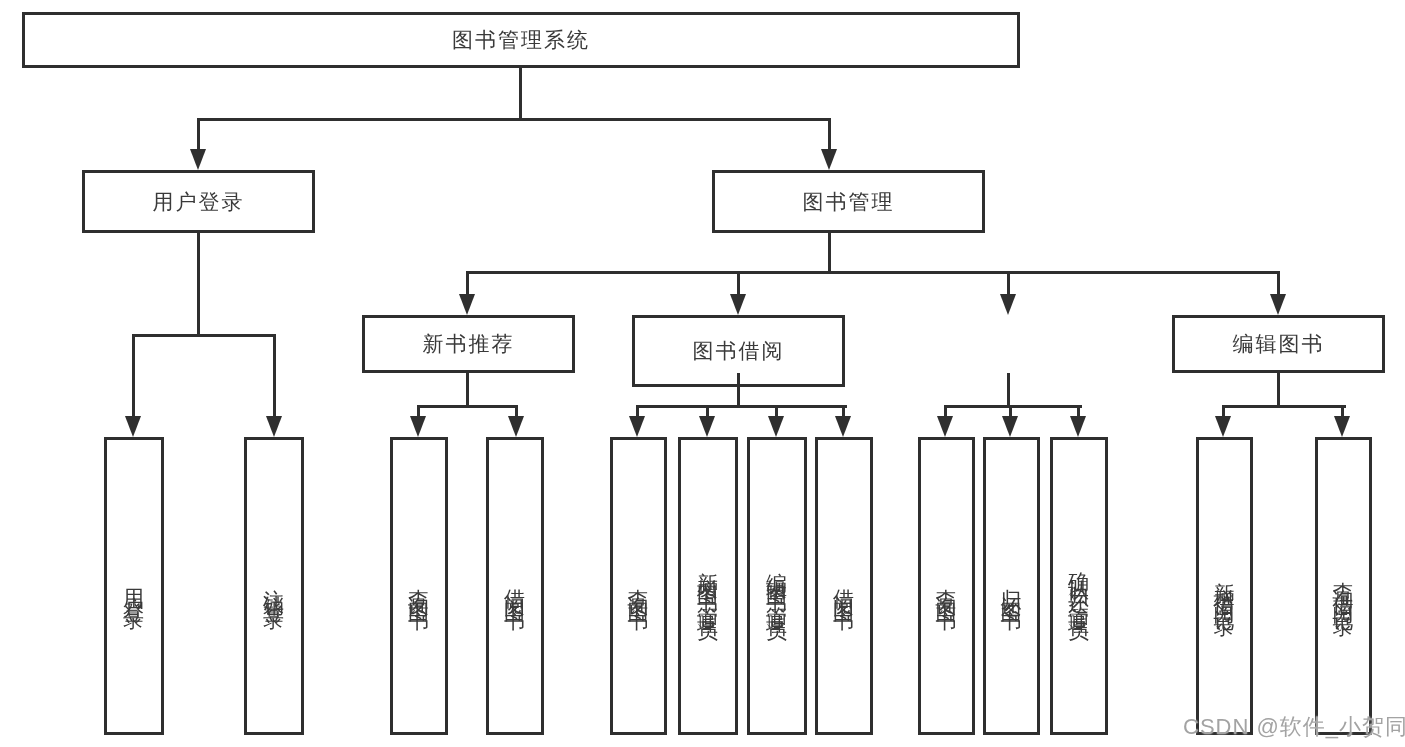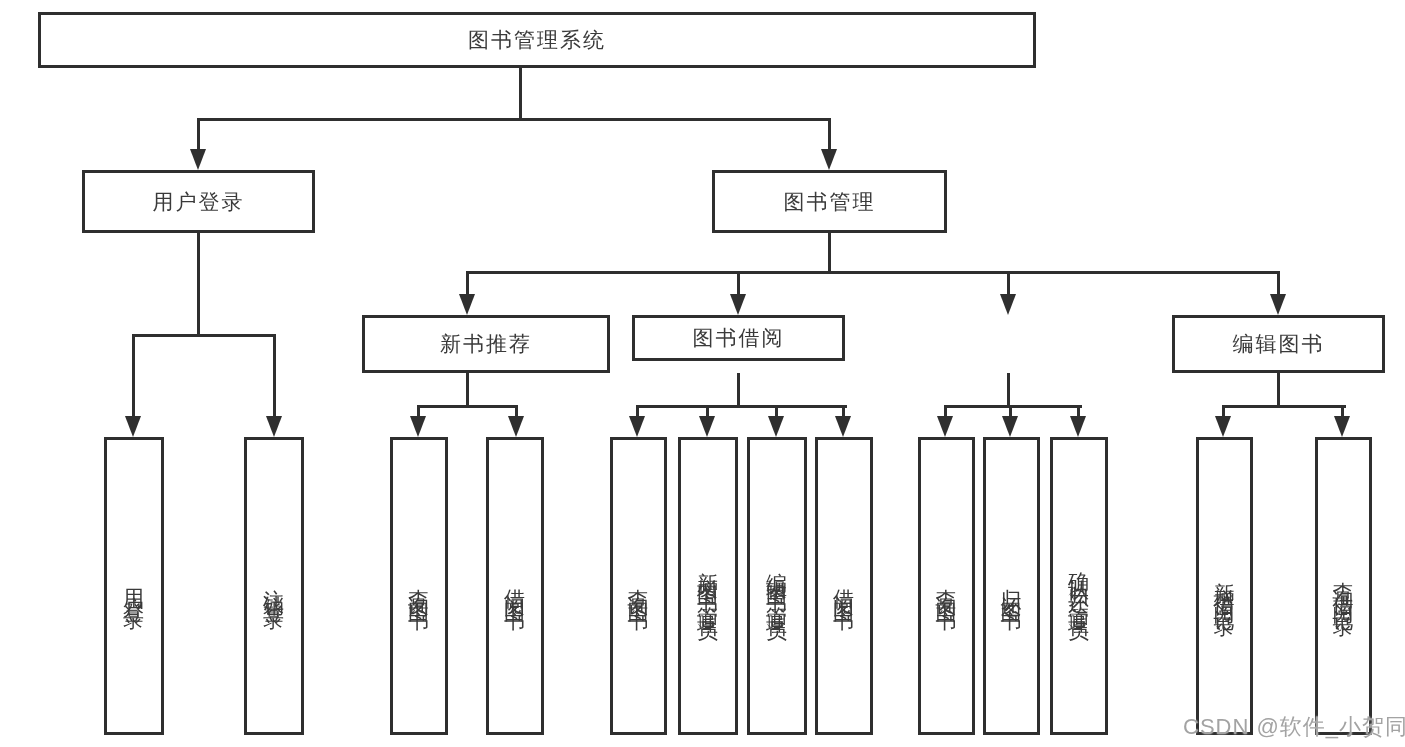--- a/index.html
+++ b/index.html
@@ -54,35 +54,35 @@
     white-space:nowrap;
     z-index:5;
     text-shadow:0 0 2px #ffffff;
   }
 </style>
 </head>
 <body>
 
 <div class="canvas">
 
-  <div class="box h" style="left:38px;top:12px;width:998px;height:56px">
+  <div class="box h" style="left:22px;top:12px;width:998px;height:56px">
     <span class="label">图书管理系统</span>
   </div>
 
   <div class="box h" style="left:82px;top:170px;width:233px;height:63px">
     <span class="label">用户登录</span>
   </div>
-  <div class="box h" style="left:712px;top:170px;width:235px;height:63px">
+  <div class="box h" style="left:712px;top:170px;width:273px;height:63px">
     <span class="label">图书管理</span>
   </div>
 
-  <div class="box h" style="left:362px;top:315px;width:248px;height:58px">
+  <div class="box h" style="left:362px;top:315px;width:213px;height:58px">
     <span class="label">新书推荐</span>
   </div>
-  <div class="box h" style="left:632px;top:315px;width:213px;height:46px">
+  <div class="box h" style="left:632px;top:315px;width:213px;height:72px">
     <span class="label">图书借阅</span>
   </div>
   <div class="box h" style="left:1172px;top:315px;width:213px;height:58px">
     <span class="label">编辑图书</span>
   </div>
 
   <div class="box v" style="left:104px;top:437px;width:60px;height:298px">
     <span class="label">用户登录</span>
   </div>
   <div class="box v" style="left:244px;top:437px;width:60px;height:298px">

